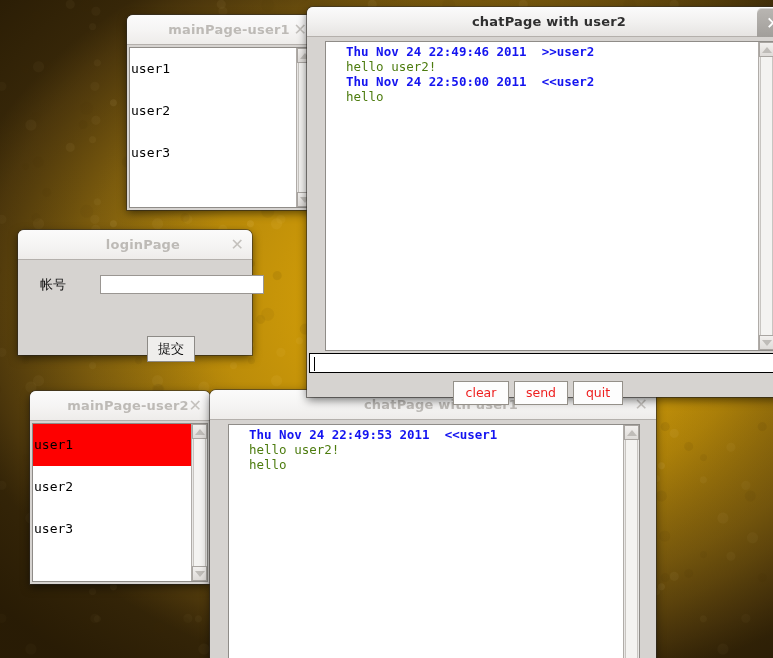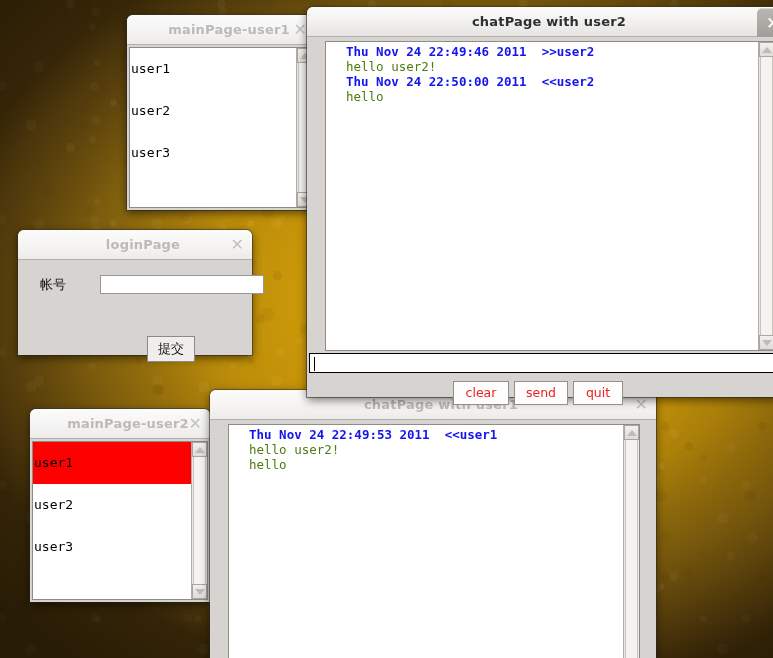--- a/index.html
+++ b/index.html
@@ -279,21 +279,21 @@
     left: 4px;
     top: 3px;
     width: 1px;
     height: 14px;
     background: #000;
   }
 
   
   #win-main-user1 { left: 127px; top: 15px;  width: 188px; height: 195px; z-index: 10; }
   #win-login      { left: 18px;  top: 230px; width: 234px; height: 125px; z-index: 20; }
-  #win-main-user2 { left: 30px;  top: 409px; width: 180px; height: 193px; z-index: 30; }
+  #win-main-user2 { left: 30px;  top: 391px; width: 180px; height: 193px; z-index: 30; }
   #win-chat-user1 { left: 210px; top: 390px; width: 446px; height: 290px; z-index: 40; }
   #win-chat-user2 { left: 307px; top: 7px;   width: 484px; height: 390px; z-index: 50; }
 </style>
 </head>
 <body>
 
 <div id="desktop">
   <div id="wall-base"></div>
   <div id="wall-texture"></div>
   <div id="wall-vignette"></div>

